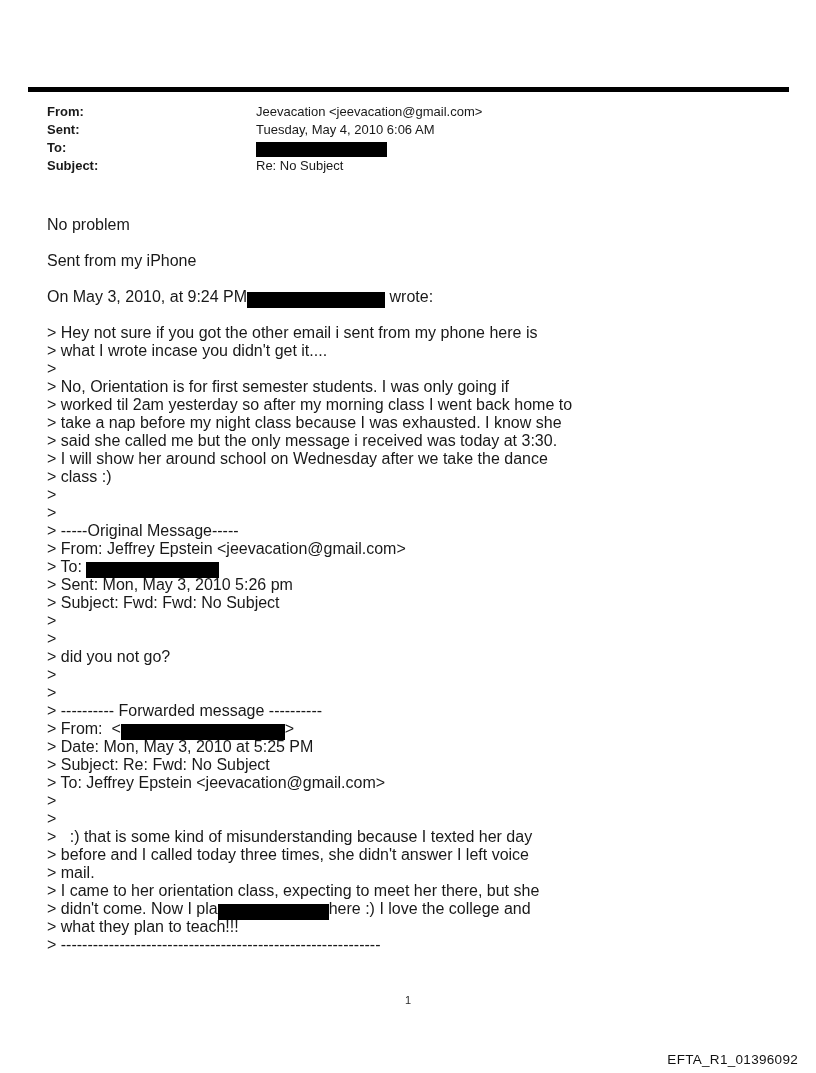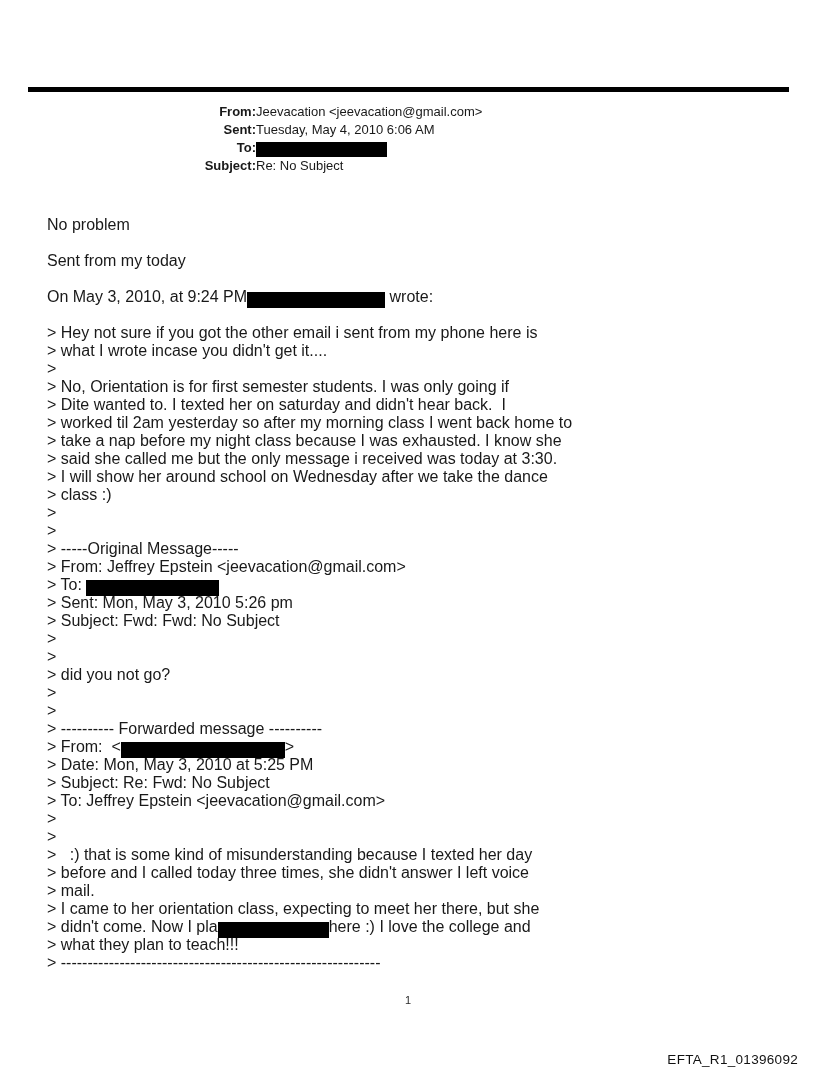--- a/index.html
+++ b/index.html
@@ -31,21 +31,20 @@
     top: 103px;
     font-size: 13px;
     line-height: 18px;
   }
   .header-row { height: 18px; white-space: pre; }
   .header-label {
     display: inline-block;
     width: 209px;
     font-weight: bold;
     vertical-align: top;
-    text-align: right;
   }
   .header-value { vertical-align: top; }
   .redaction {
     display: inline-block;
     background: #000000;
     height: 15px;
     vertical-align: text-bottom;
     margin-bottom: -2px;
   }
   .email-body {
@@ -85,29 +84,28 @@
   <div class="email-header" id="email-header">
       <div class="header-row"><span class="header-label">From:</span><span class="header-value">Jeevacation &lt;jeevacation@gmail.com&gt;</span></div>
       <div class="header-row"><span class="header-label">Sent:</span><span class="header-value">Tuesday, May 4, 2010 6:06 AM</span></div>
       <div class="header-row"><span class="header-label">To:</span><span class="redaction" style="width: 131px;"></span></div>
       <div class="header-row"><span class="header-label">Subject:</span><span class="header-value">Re: No Subject</span></div>
     </div>
 
   <div class="email-body" id="email-body">
       <div class="body-line"><span>No problem</span></div>
       <div class="body-line"></div>
-      <div class="body-line"><span>Sent from my today</span></div>
+      <div class="body-line"><span>Sent from my iPhone</span></div>
       <div class="body-line"></div>
       <div class="body-line"><span>On May 3, 2010, at 9:24 PM</span><span class="redaction" style="width: 138px;"></span><span> wrote:</span></div>
       <div class="body-line"></div>
       <div class="body-line"><span>&gt; Hey not sure if you got the other email i sent from my phone here is</span></div>
       <div class="body-line"><span>&gt; what I wrote incase you didn't get it....</span></div>
       <div class="body-line"><span>&gt;</span></div>
       <div class="body-line"><span>&gt; No, Orientation is for first semester students. I was only going if</span></div>
-      <div class="body-line"><span>&gt; Dite wanted to. I texted her on saturday and didn't hear back.  I</span></div>
       <div class="body-line"><span>&gt; worked til 2am yesterday so after my morning class I went back home to</span></div>
       <div class="body-line"><span>&gt; take a nap before my night class because I was exhausted. I know she</span></div>
       <div class="body-line"><span>&gt; said she called me but the only message i received was today at 3:30.</span></div>
       <div class="body-line"><span>&gt; I will show her around school on Wednesday after we take the dance</span></div>
       <div class="body-line"><span>&gt; class :)</span></div>
       <div class="body-line"><span>&gt;</span></div>
       <div class="body-line"><span>&gt;</span></div>
       <div class="body-line"><span>&gt; -----Original Message-----</span></div>
       <div class="body-line"><span>&gt; From: Jeffrey Epstein &lt;jeevacation@gmail.com&gt;</span></div>
       <div class="body-line"><span>&gt; To: </span><span class="redaction" style="width: 133px;"></span></div>

